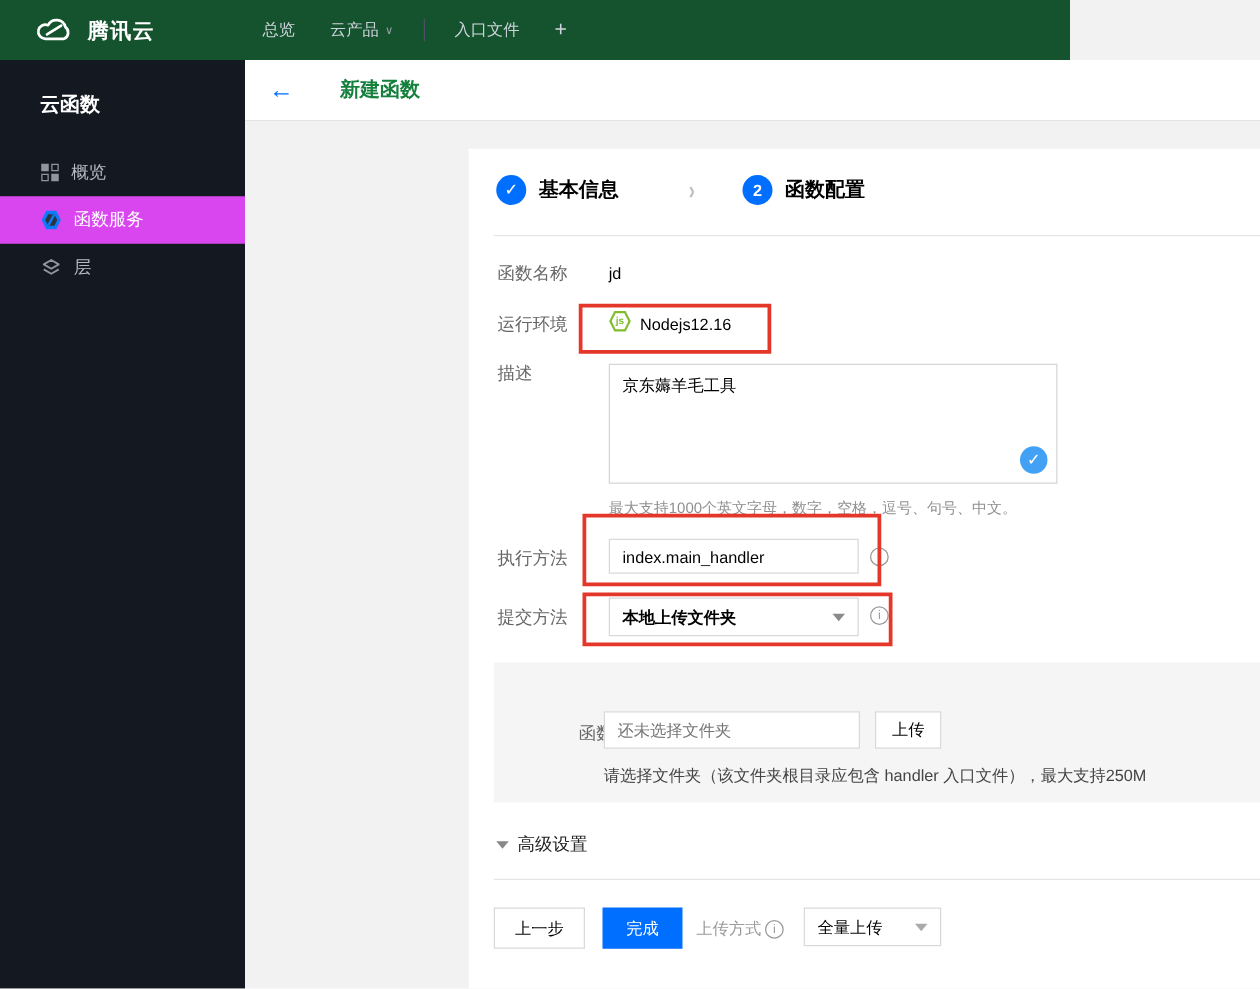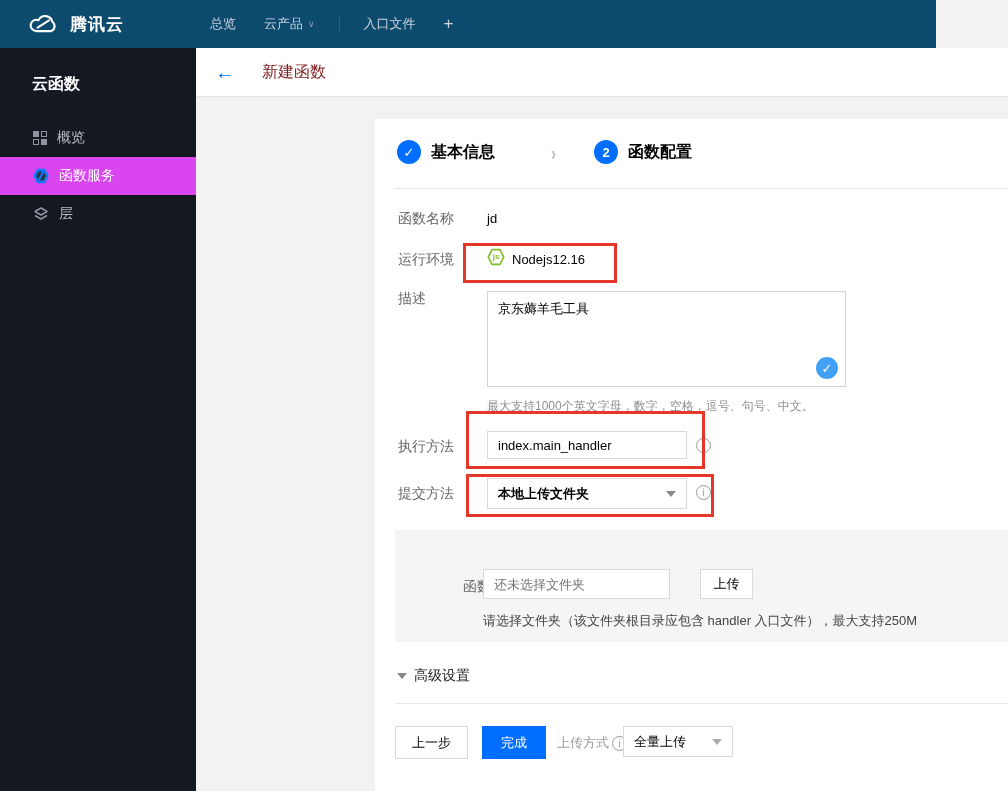--- a/index.html
+++ b/index.html
@@ -1,20 +1,20 @@
 <!DOCTYPE html>
 <html><head>
 <meta charset="utf-8">
 <style>
   * { margin:0; padding:0; box-sizing:border-box; }
   body { font-family:"Liberation Sans","DejaVu Sans",sans-serif; background:#fff; }
   .screen { position:relative; width:1008px; height:791px; overflow:hidden; background:#f2f2f2; }
 
   
-  .navbar { position:absolute; left:0; top:0; width:936px; height:48px; background:#0c4a6e; display:flex; align-items:center; z-index:30; }
+  .navbar { position:absolute; left:0; top:0; width:856px; height:48px; background:#14532d; display:flex; align-items:center; z-index:30; }
   .brand { display:flex; align-items:center; gap:9px; padding-left:27px; width:196px; }
   .brand-name { color:#ffffff; font-size:17px; font-weight:bold; letter-spacing:1px; }
   .nav-items { display:flex; align-items:center; color:#cdd3dd; font-size:13px; }
   .nav-item { padding:0 14px; cursor:pointer; display:flex; align-items:center; gap:5px; }
   .nav-caret { font-size:9px; color:#9aa3b1; }
   .nav-divider { width:1px; height:18px; background:#4a5365; margin:0 10px; }
   .nav-plus { font-size:17px; color:#cdd3dd; padding:0 14px; cursor:pointer; }
 
   
   .sidebar { position:absolute; left:0; top:48px; width:196px; height:743px; background:#141821; z-index:20; }
@@ -25,21 +25,21 @@
   .grid-icon i { background:#8f96a1; }
   .grid-icon i.hollow { background:none; border:1.5px solid #8f96a1; }
   .hex { display:inline-block; width:16px; height:16px; position:relative; }
   .hex .outer { position:absolute; inset:0; background:#0d7bf7; clip-path:polygon(25% 4%,75% 4%,98% 50%,75% 96%,25% 96%,2% 50%); }
   .hex .inner { position:absolute; inset:3px; background:#2b3342; clip-path:polygon(25% 4%,75% 4%,98% 50%,75% 96%,25% 96%,2% 50%); }
   .hex .slash { position:absolute; left:7px; top:3px; width:2px; height:10px; background:#0d7bf7; transform:rotate(28deg); }
 
   
   .page-header { position:absolute; left:196px; top:48px; width:812px; height:49px; background:#ffffff; border-bottom:1px solid #e4e4e4; display:flex; align-items:center; z-index:10; }
   .back-arrow { color:#006eff; font-size:20px; margin-left:19px; cursor:pointer; line-height:1; }
-  .page-title { color:#7f1d1d; font-size:16px; font-weight:normal; margin-left:27px; }
+  .page-title { color:#15803d; font-size:16px; font-weight:bold; margin-left:37px; }
 
   
   .card { position:absolute; left:375px; top:119px; width:633px; height:672px; background:#ffffff; z-index:5; }
 
   
   .stepper { position:absolute; left:22px; top:21px; display:flex; align-items:center; }
   .step-circle { width:24px; height:24px; border-radius:50%; background:#006eff; color:#fff; display:flex; align-items:center; justify-content:center; font-size:13px; font-weight:bold; }
   .step-label { font-size:16px; font-weight:bold; color:#000; margin-left:10px; }
   .step-chevron { color:#c0c0c0; font-size:15px; font-weight:bold; margin:0 38px 0 56px; transform:scaleY(1.4); }
   .card-divider { position:absolute; left:20px; right:0; height:1px; background:#e5e5e5; }
@@ -179,38 +179,38 @@
     <div class="select-box" style="left:112px; top:359px; width:200px; height:31px;">
       <span class="select-text">本地上传文件夹</span>
       <span class="caret-down"></span>
     </div>
     <i class="info-icon" style="left:321px; top:366px;">i</i>
 
     <div class="code-section">
       <span class="code-label">
         <span>函数代码</span><span class="req">*</span>
       </span>
-      <input class="text-input" style="left: 88px; top: 39px; width: 187px; height: 30px; color: rgb(187, 187, 187);" placeholder="还未选择文件夹">
+      <input class="text-input" style="left: 88px; top: 39px; width: 205px; height: 30px; color: rgb(187, 187, 187);" placeholder="还未选择文件夹">
       <div class="upload-btn">上传</div>
       <span class="code-hint">请选择文件夹（该文件夹根目录应包含 handler 入口文件），最大支持250M</span>
     </div>
 
     <div class="advanced">
       <span class="tri-down"></span>
       <span class="advanced-label">高级设置</span>
     </div>
     <div class="card-divider" style="top:584px;"></div>
 
     <div class="btn btn-plain" style="left:20px; top:607px; width:73px;">上一步</div>
     <div class="btn btn-primary" style="left:107px; top:607px; width:64px;">完成</div>
     <span class="upload-mode-label">
       <span>上传方式</span>
       <i class="info-icon">i</i>
     </span>
-    <div class="select-box" style="left:248px; top:607px; width:110px; height:31px;">
+    <div class="select-box" style="left:268px; top:607px; width:110px; height:31px;">
       <span class="select-text" style="font-weight:normal;">全量上传</span>
       <span class="caret-down" style="border-top-color:#aaa;"></span>
     </div>
   </div>
 
   <div class="red-box" style="left:463px; top:243px; width:154px; height:40px;"></div>
   <div class="red-box" style="left:466px; top:411px; width:239px; height:58px;"></div>
   <div class="red-box" style="left:466px; top:474px; width:248px; height:43px;"></div>
 
 </div>

